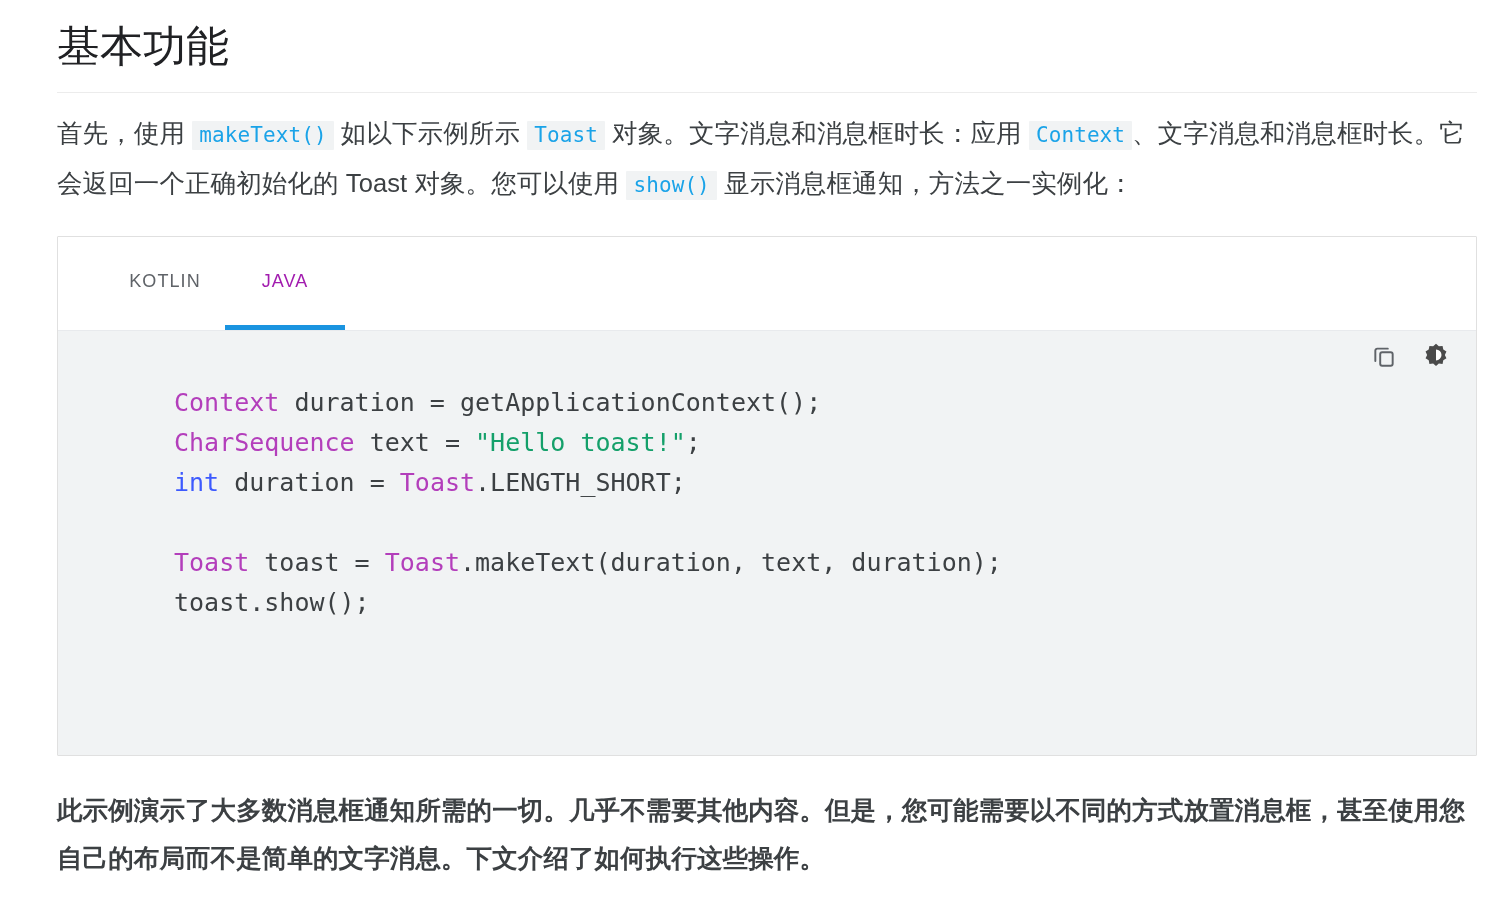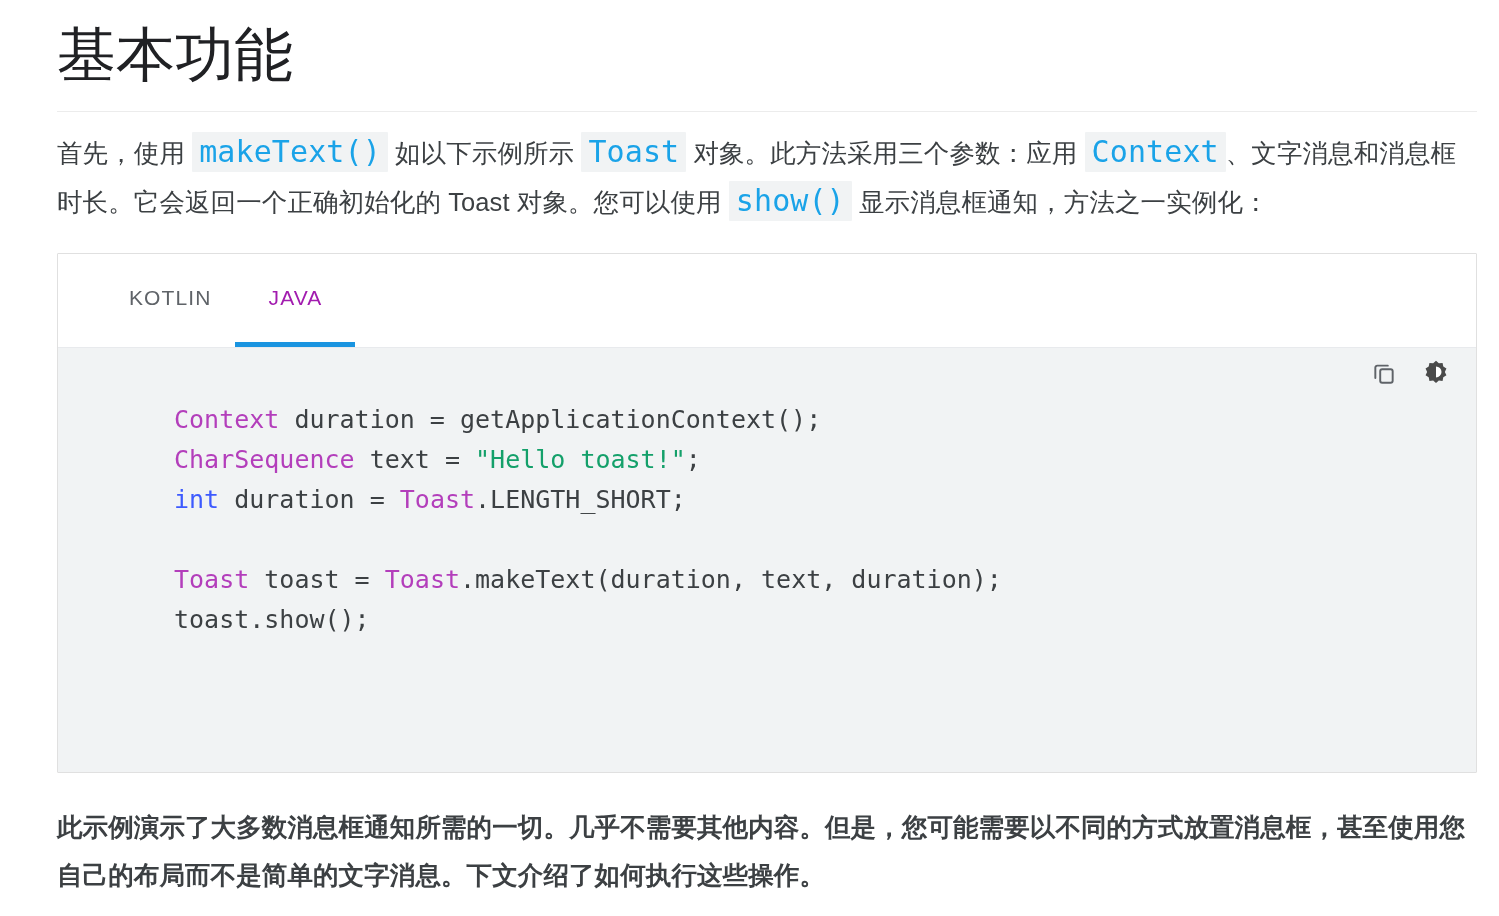--- a/index.html
+++ b/index.html
@@ -19,21 +19,21 @@
   .page {
     position: relative;
     width: 1499px;
     height: 916px;
     box-sizing: border-box;
     padding: 0 22px 0 57px;
   }
 
   
   .page-title {
-    font-size: 59px;
+    font-size: 43px;
     font-weight: 300;
     line-height: 1.15;
     letter-spacing: 0px;
     color: #202124;
     margin: 0;
     padding-top: 22px;
   }
   .title-rule {
     height: 1px;
     background: #ececec;
@@ -55,21 +55,21 @@
   }
   .para-bottom {
     padding-top: 30px;
     font-weight: bold;
   }
 
   code.inline {
     font-family: "DejaVu Sans Mono", "Liberation Mono", monospace;
     background: #f1f3f4;
     color: #1aa3e8;
-    font-size: 30px;
+    font-size: 21px;
     padding: 2px 7px 3px 7px;
     border-radius: 1px;
     white-space: nowrap;
   }
 
   
   .code-card {
     margin-top: 27px;
     border: 1px solid #e0e0e0;
     border-radius: 1px;
@@ -84,21 +84,21 @@
     height: 93px;
     border-bottom: 1px solid #e8eaed;
     padding-left: 47px;
   }
   .tab {
     display: flex;
     align-items: center;
     justify-content: center;
     min-width: 120px;
     padding: 0 24px;
-    font-size: 21px;
+    font-size: 18px;
     font-weight: 500;
     letter-spacing: 1.1px;
     color: #5f6368;
     cursor: pointer;
     position: relative;
     box-sizing: border-box;
     border-bottom: 5px solid transparent;
     user-select: none;
   }
   .tab.active {
@@ -149,21 +149,21 @@
 </head>
 <body>
 
 <div class="page">
 
   <h1 class="page-title">基本功能</h1>
 
   <div class="title-rule"></div>
 
   <p class="body-para para-top">
-    <span>首先，使用 </span><code class="inline">makeText()</code><span> 如以下示例所示 </span><code class="inline">Toast</code><span> 对象。此方法采用三个参数：应用 </span><code class="inline">Context</code><span>、文字消息和消息框时长。它会返回一个正确初始化的 Toast 对象。您可以使用 </span><code class="inline">show()</code><span> 显示消息框通知，方法之一实例化：</span>
+    <span>首先，使用 </span><code class="inline">makeText()</code><span> 如以下示例所示 </span><code class="inline">Toast</code><span> 对象。文字消息和消息框时长：应用 </span><code class="inline">Context</code><span>、文字消息和消息框时长。它会返回一个正确初始化的 Toast 对象。您可以使用 </span><code class="inline">show()</code><span> 显示消息框通知，方法之一实例化：</span>
   </p>
 
   <div class="code-card">
 
     <div class="tabbar">
       <div class="tab">
         <span>KOTLIN</span>
       </div>
       <div class="tab active">
         <span>JAVA</span>

